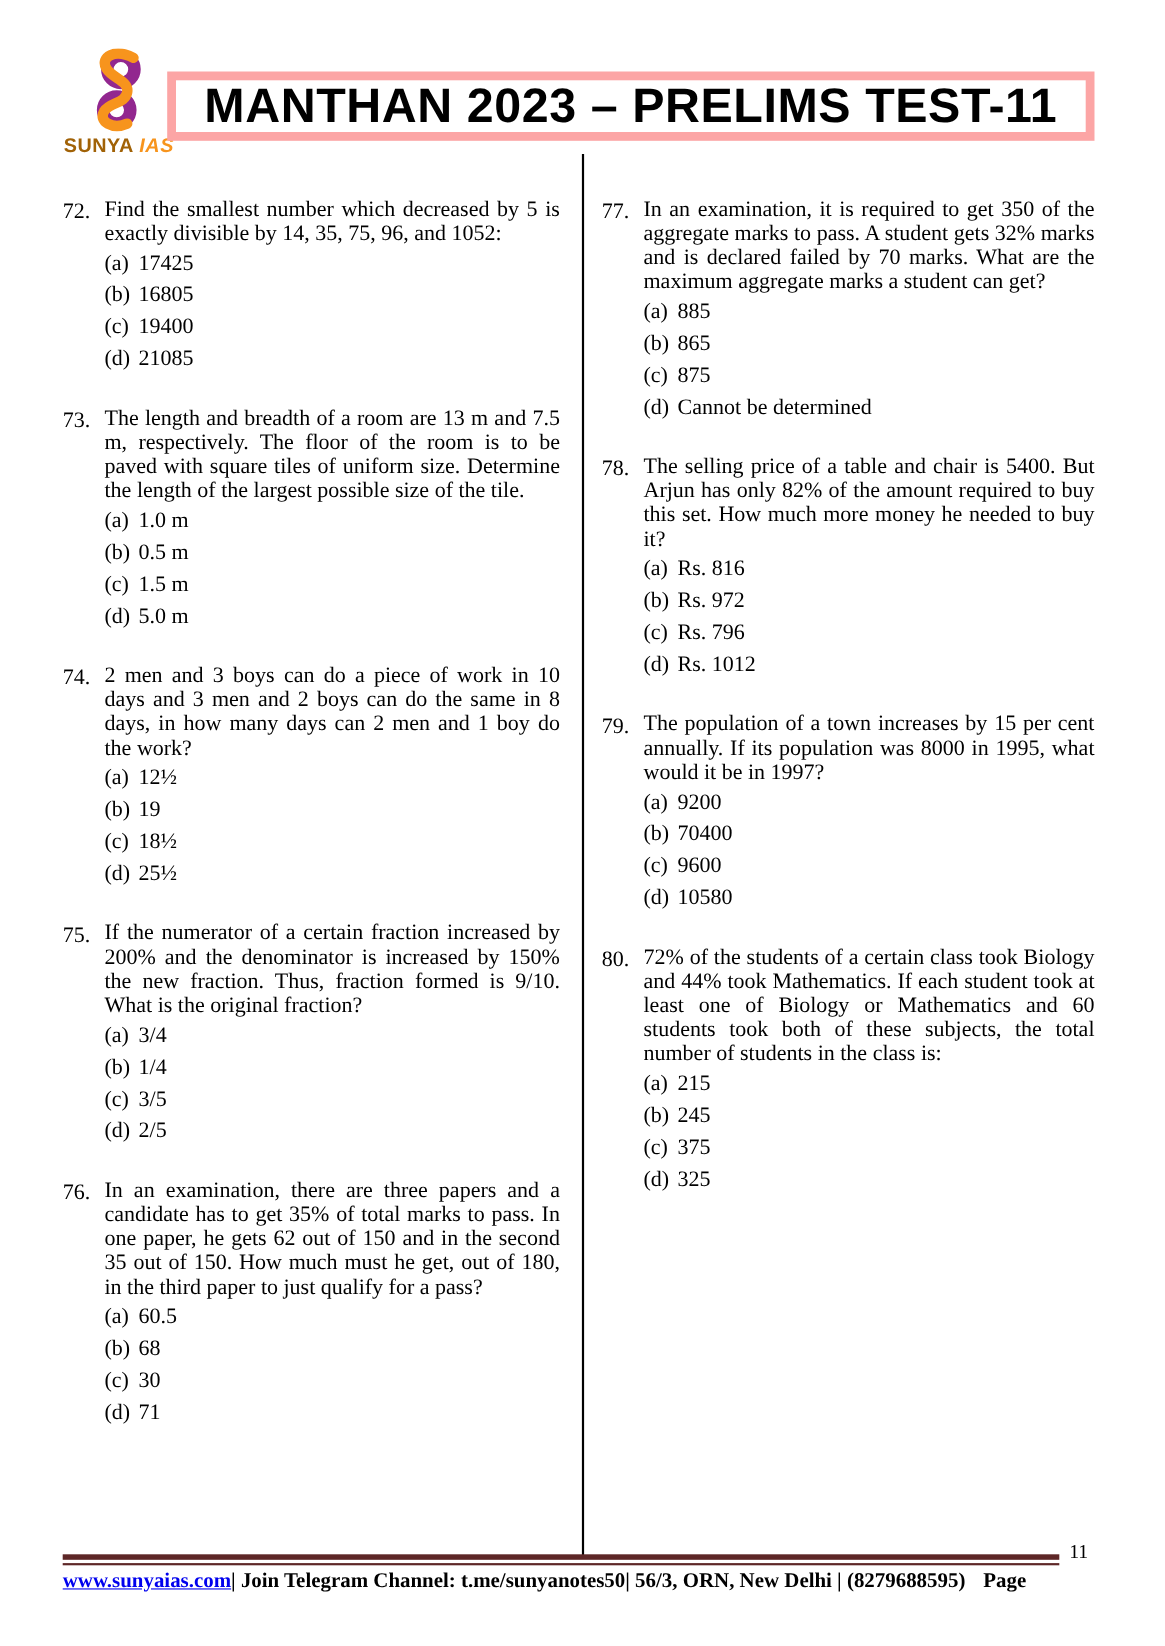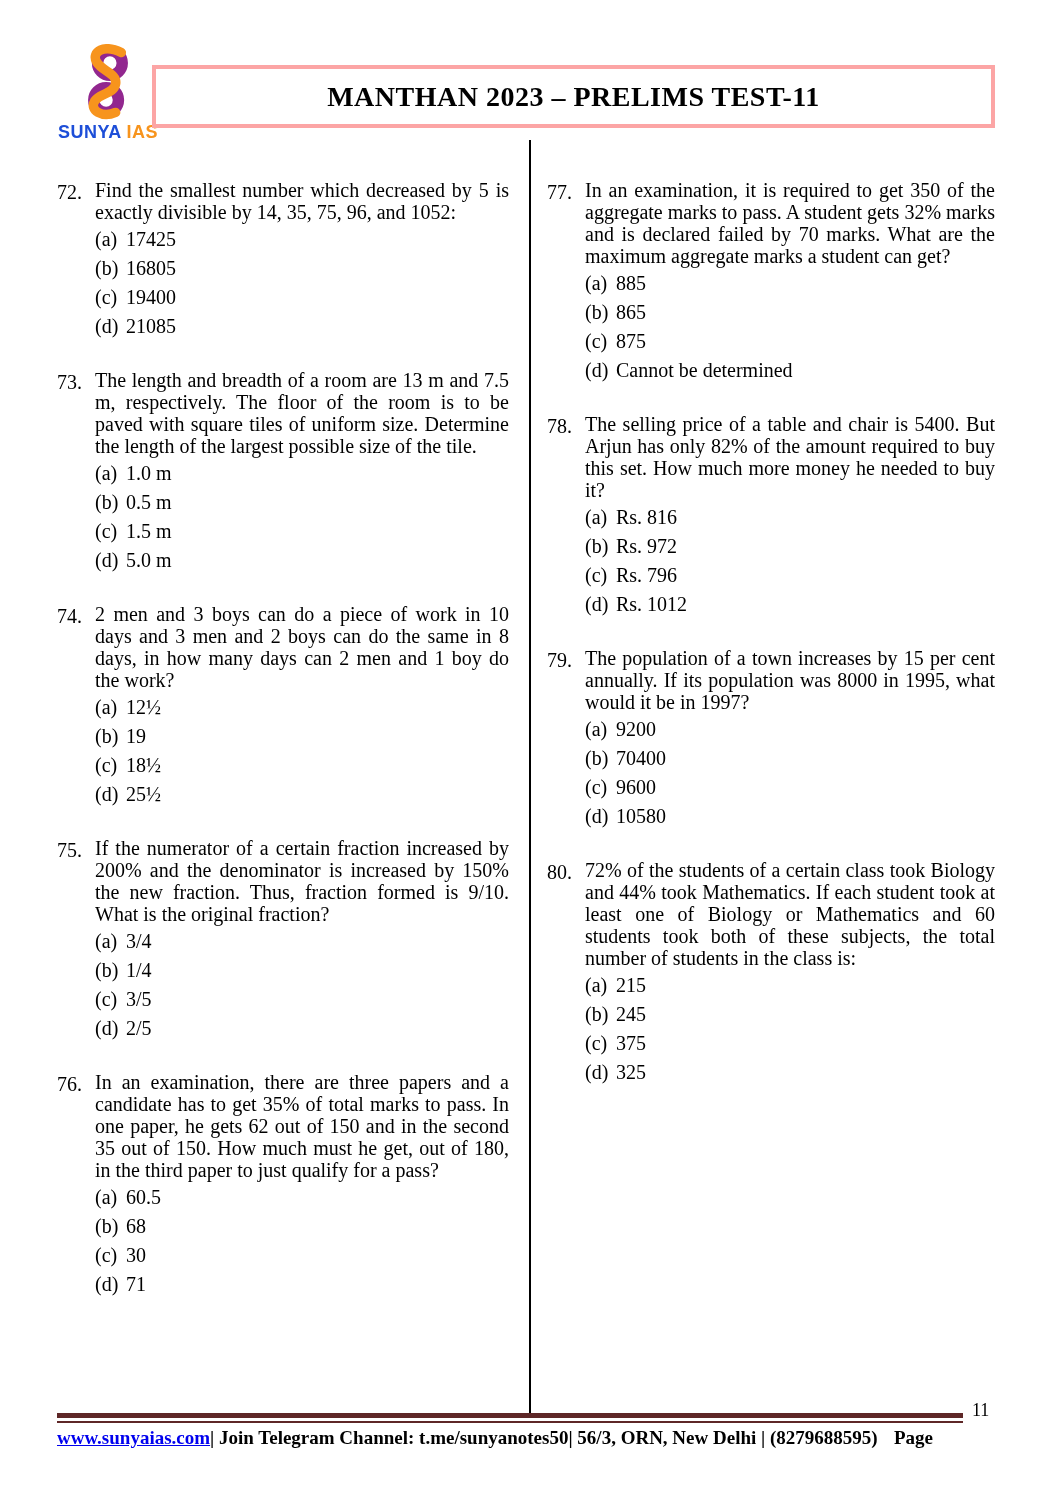--- a/index.html
+++ b/index.html
@@ -15,29 +15,29 @@
   .logo {
     position:absolute; top:44px; left:52px; width:112px;
     text-align:center;
   }
   .logo svg { display:block; margin:0 auto; }
   .logo-text {
     font-family:"Liberation Sans", sans-serif;
     font-weight:bold; font-size:18px; letter-spacing:0.5px;
     white-space:nowrap; margin-top:2px;
   }
-  .logo-text .purple { color:#1d4ed8; }
-  .logo-text .orange { color:#F7941D; }
+  .logo-text .purple { color:#a16207; }
+  .logo-text .orange { color:#F7941D;font-style:italic; }
 
   .titlebox {
     position:absolute; top:65px; left:152px; width:843px; height:63px;
-    border:4px solid #fca5a5;
+    border:8px solid #fca5a5;
     display:flex; align-items:center; justify-content:center;
-    font-weight:bold; font-size:28px; letter-spacing:0.5px;
-    font-family:Liberation Serif, serif;
+    font-weight:bold; font-size:44px; letter-spacing:0.5px;
+    font-family:Liberation Sans, sans-serif;
   }
 
   
   .divider {
     position:absolute; left:529px; top:140px; width:2px; height:1274px;
     background:#000;
   }
 
   
   .content {

